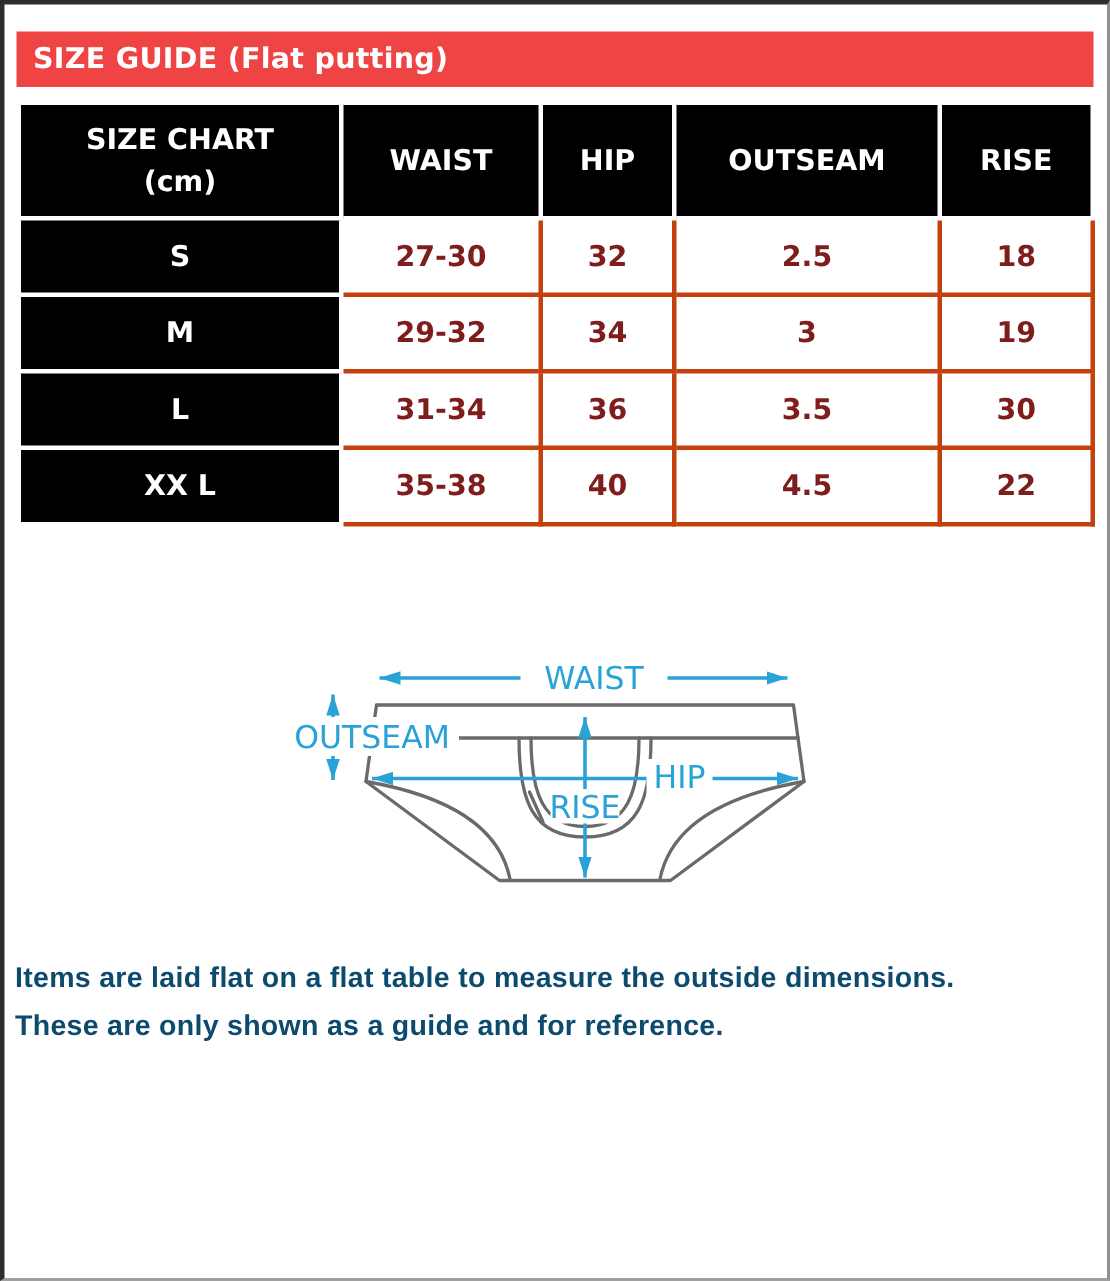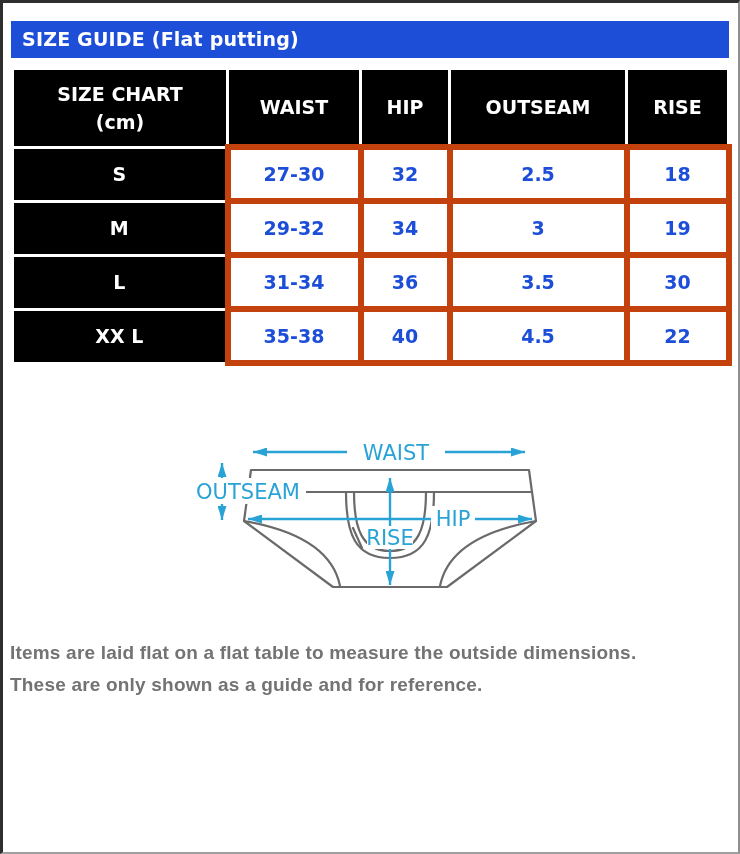--- a/index.html
+++ b/index.html
@@ -8,47 +8,47 @@
     font-family:"DejaVu Sans", sans-serif; overflow:hidden;
   }
   .frame {
     position:absolute; inset:0; box-sizing:border-box;
     border-style:solid; border-width:3px 2px 2px 3px;
     border-color:#2e2e2e #8f8f8f #9f9f9f #2e2e2e;
     pointer-events:none;
   }
   .title-bar {
     position:absolute; left:11px; top:21px; width:718px; height:37px;
-    background:#1d4ed8; color:#fff; box-sizing:border-box;
+    background:#ef4444; color:#fff; box-sizing:border-box;
     font-size:19px; font-weight:bold; line-height:37px; padding-left:11px;
     letter-spacing:0.2px;
   }
   table.size-table {
     position:absolute; left:11px; top:67px; width:716px;
     border-collapse:collapse; table-layout:fixed; background:#fff;
   }
   .size-table th, .size-table td {
     text-align:center; vertical-align:middle;
     font-size:19px; font-weight:bold; padding:0;
   }
   .size-table .hdr {
     background:#000; color:#fff; border:3px solid #ffffff;
   }
   .size-table thead .hdr { height:74px; }
   .size-table tbody th.hdr { height:48px; }
   .size-table td {
-    background:#fff; color:#1d4ed8; border:6px solid #c2410c; height:48px;
+    background:#fff; color:#7f1d1d; border:3px solid #c2410c; height:48px;
   }
   .corner-line { line-height:28px; }
   .diagram-wrap { position:absolute; left:140px; top:428px; width:460px; height:185px; }
   .diagram-wrap svg { display:block; }
   .notes {
     position:absolute; left:10px; top:637px; width:712px;
     font-family:"Liberation Sans", sans-serif;
-    font-size:19px; font-weight:bold; color:#737373;
+    font-size:19px; font-weight:bold; color:#0c4a6e;
   }
   .notes p { margin:0; line-height:32px; letter-spacing:0.2px; }
 </style>
 </head>
 <body>
 
 <div class="frame"></div>
 
 <div class="title-bar">
   <span>SIZE GUIDE (Flat putting)</span>

